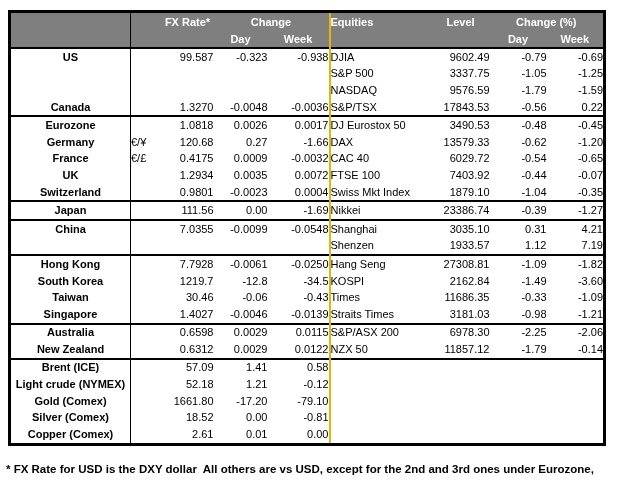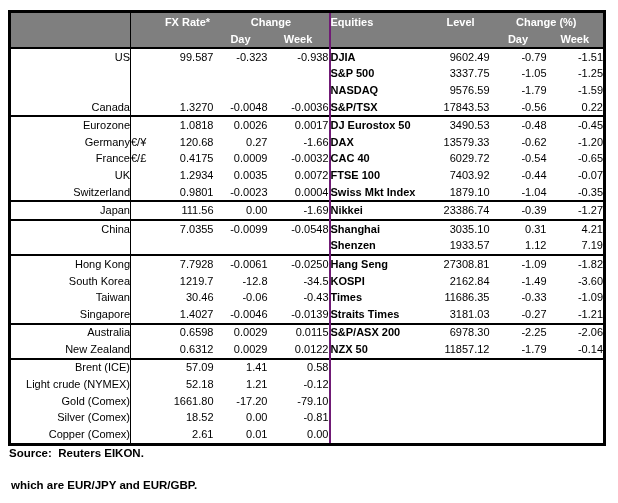--- a/index.html
+++ b/index.html
@@ -9,25 +9,25 @@
             border-collapse:collapse;border:3px solid #000;background:#fff;}
   table.fin th,table.fin td{padding:0;margin:0;font-size:11px;line-height:1;
             vertical-align:middle;overflow:hidden;white-space:nowrap;}
   thead th{background:#7f7f7f;color:#fff;font-weight:bold;}
   thead tr.h1 th{height:18px;}
   thead tr.h2 th{height:16px;}
   thead{border-bottom:2px solid #000;margin-top:44px;}
   tbody td{height:16.6px;}
   tr.sec td{border-top:2px solid #000;}
   .bl{border-left:1px solid #000;}   
-  .bl2{border-left:2px solid #701a75;}  
-  .name{font-weight:normal;text-align:right;padding-left:3px;}
+  .bl2{border-left:2px solid #eab308;}  
+  .name{font-weight:bold;text-align:center;padding-left:3px;}
   .ind{padding-left:10px;}
   .pair{text-align:left;padding-left:3px;font-size:10.5px;}
-  .eqname{text-align:left;padding-left:4px;font-weight:bold;}
+  .eqname{text-align:left;padding-left:4px;}
   .num{text-align:right;}
   .p-fx{padding-right:4px;}
   .p-day{padding-right:2px;}
   .p-wk{padding-right:10px;}
   .p-lvl{padding-right:6px;}
   .p-day2{padding-right:5px;}
   .p-wk2{padding-right:8px;}
   th.t-c{text-align:center;}
   th.t-l{text-align:left;padding-left:4px;}
   th.t-r{text-align:center;}
@@ -76,21 +76,21 @@
     <tbody>
       <tr>
         <td class="name">US</td>
         <td class="bl pair"></td>
         <td class="num p-fx">99.587</td>
         <td class="num p-day">-0.323</td>
         <td class="num p-wk">-0.938</td>
         <td class="bl2 eqname">DJIA</td>
         <td class="num p-lvl">9602.49</td>
         <td class="num p-day2">-0.79</td>
-        <td class="num p-wk2">-1.51</td>
+        <td class="num p-wk2">-0.69</td>
       </tr>
       <tr>
         <td class="name"></td>
         <td class="bl pair"></td>
         <td class="num p-fx"></td>
         <td class="num p-day"></td>
         <td class="num p-wk"></td>
         <td class="bl2 eqname">S&amp;P 500</td>
         <td class="num p-lvl">3337.75</td>
         <td class="num p-day2">-1.05</td>
@@ -240,21 +240,21 @@
         <td class="num p-wk2">-1.09</td>
       </tr>
       <tr>
         <td class="name">Singapore</td>
         <td class="bl pair"></td>
         <td class="num p-fx">1.4027</td>
         <td class="num p-day">-0.0046</td>
         <td class="num p-wk">-0.0139</td>
         <td class="bl2 eqname">Straits Times</td>
         <td class="num p-lvl">3181.03</td>
-        <td class="num p-day2">-0.27</td>
+        <td class="num p-day2">-0.98</td>
         <td class="num p-wk2">-1.21</td>
       </tr>
       <tr class="sec">
         <td class="name">Australia</td>
         <td class="bl pair"></td>
         <td class="num p-fx">0.6598</td>
         <td class="num p-day">0.0029</td>
         <td class="num p-wk">0.0115</td>
         <td class="bl2 eqname">S&amp;P/ASX 200</td>
         <td class="num p-lvl">6978.30</td>
@@ -304,15 +304,14 @@
       <tr>
         <td class="name">Copper (Comex)</td>
         <td class="bl pair"></td>
         <td class="num p-fx">2.61</td>
         <td class="num p-day">0.01</td>
         <td class="num p-wk">0.00</td>
       </tr>
     </tbody>
   </table>
 
-  <div class="src">Source:  Reuters EIKON.</div>
-  <div class="fn2">which are EUR/JPY and EUR/GBP.</div>
+  <div class="fn1">* FX Rate for USD is the DXY dollar  All others are vs USD, except for the 2nd and 3rd ones under Eurozone,</div>
 </div>
 
 </body></html>

